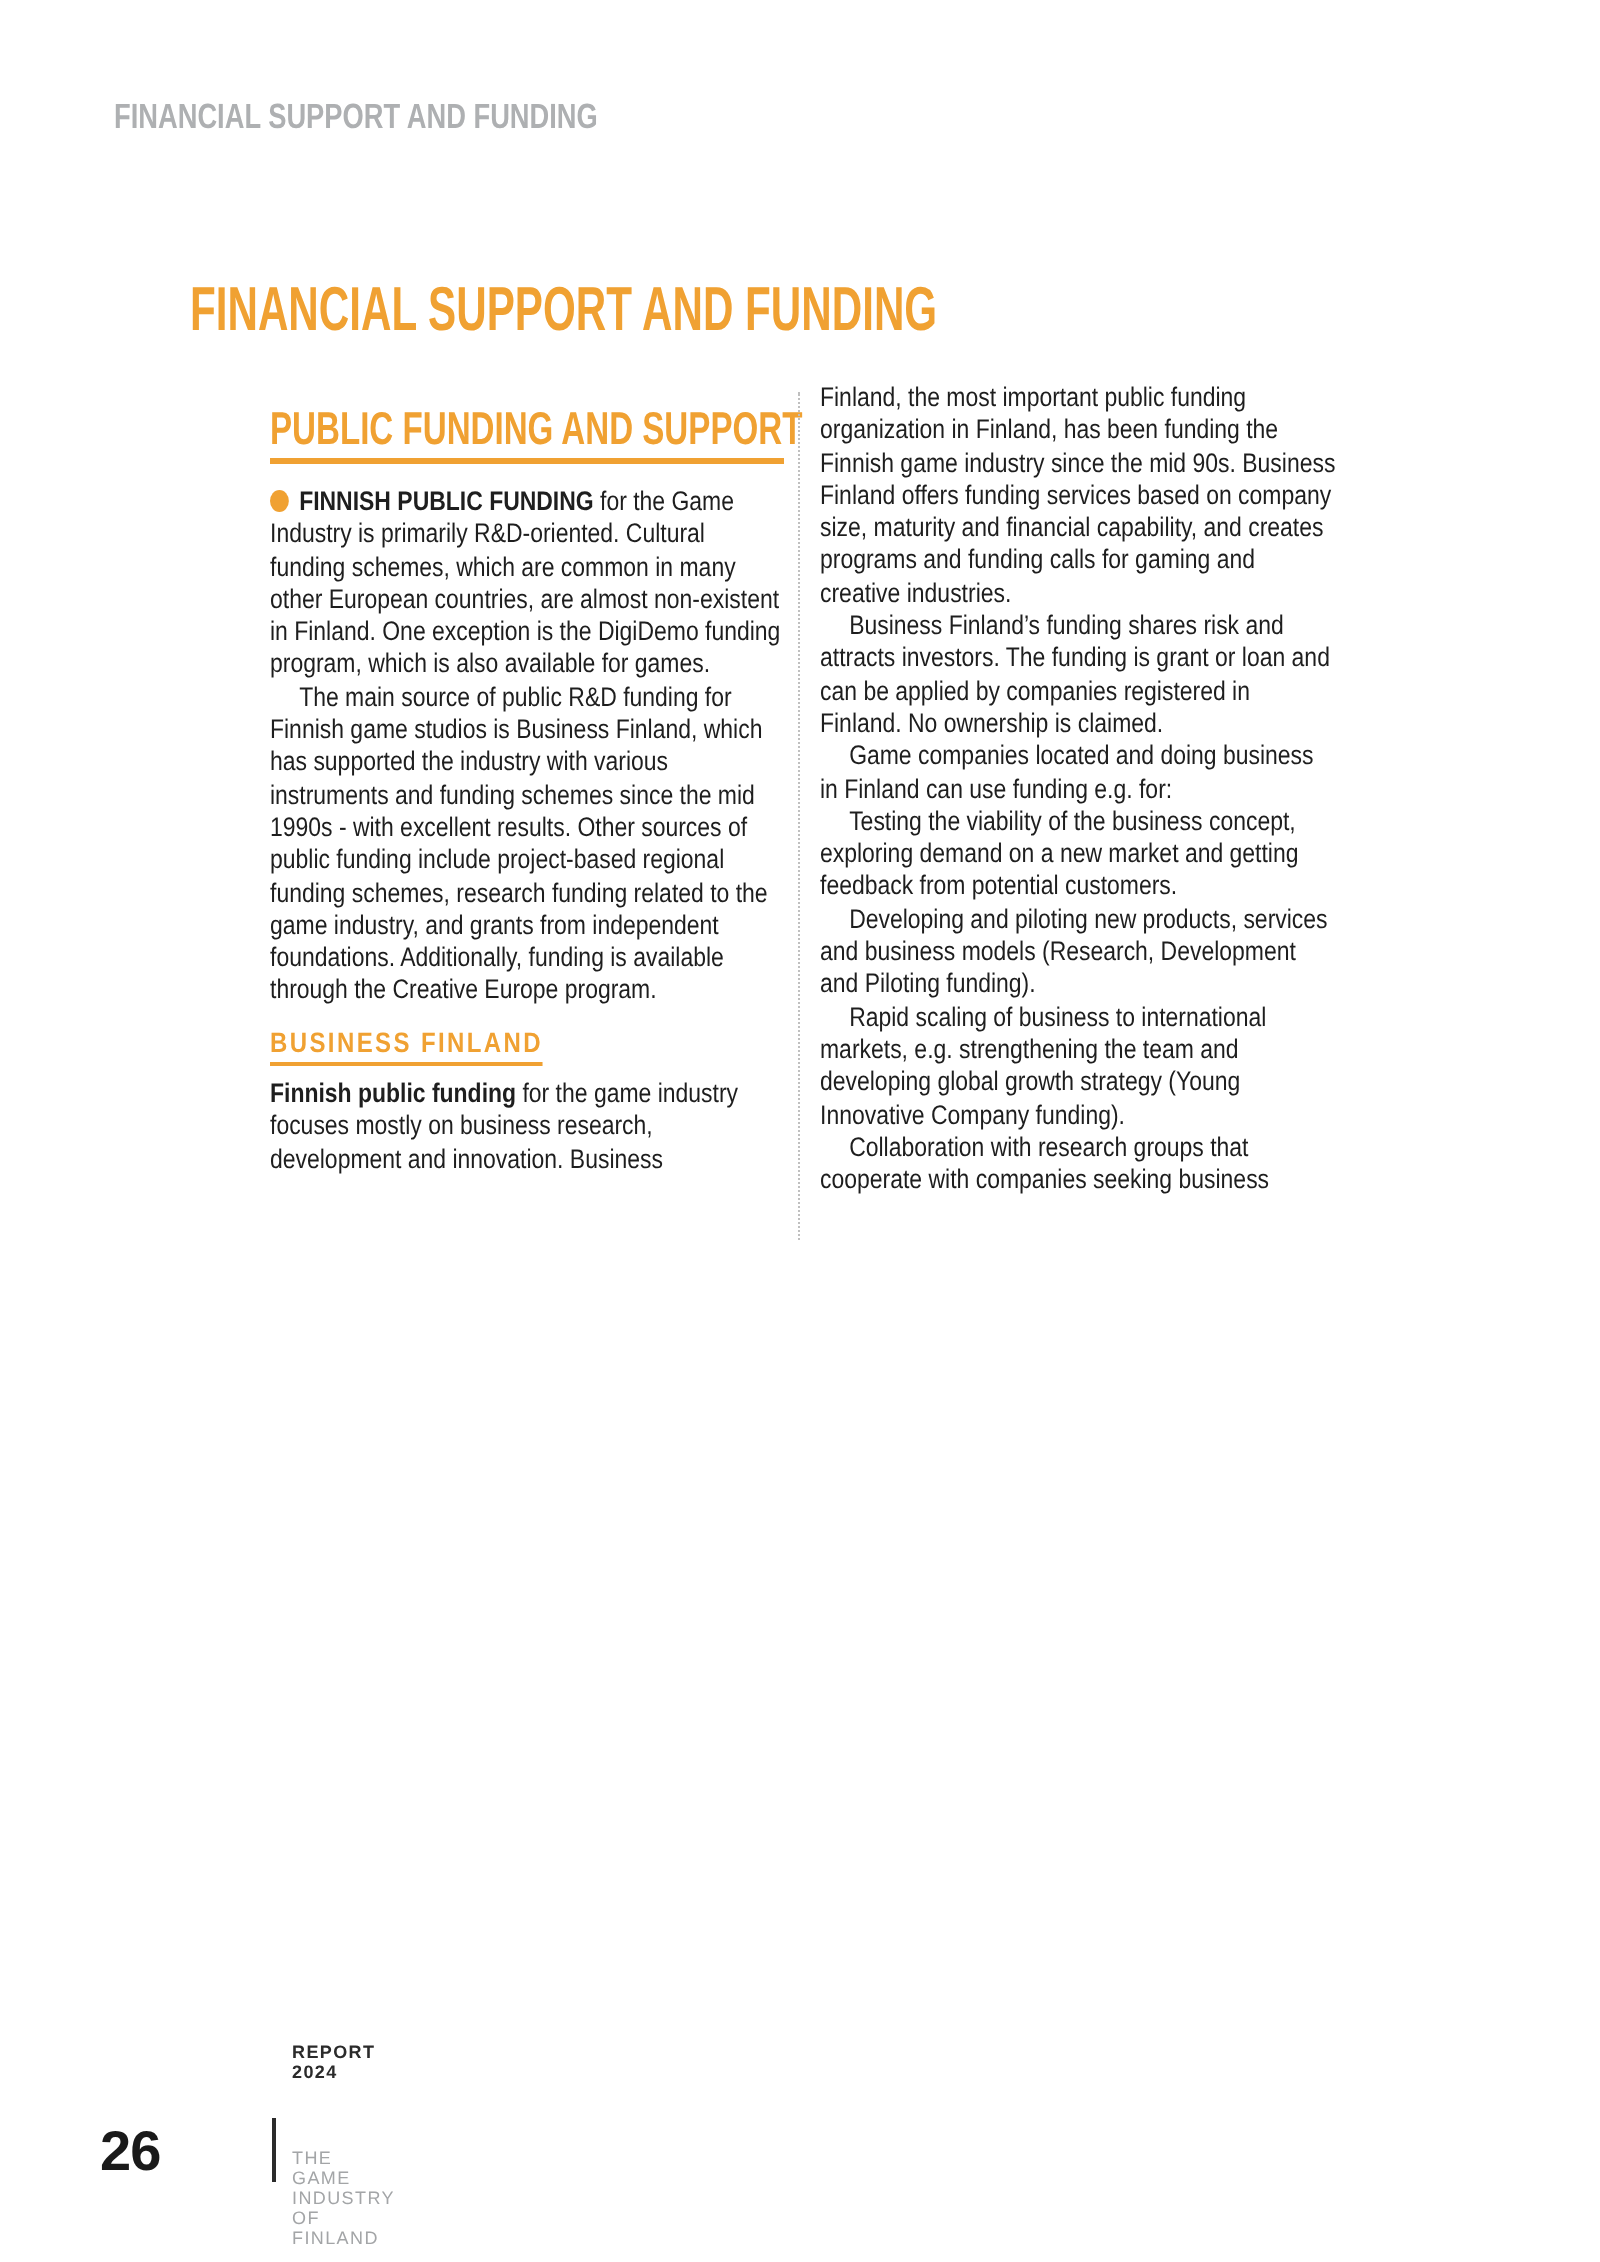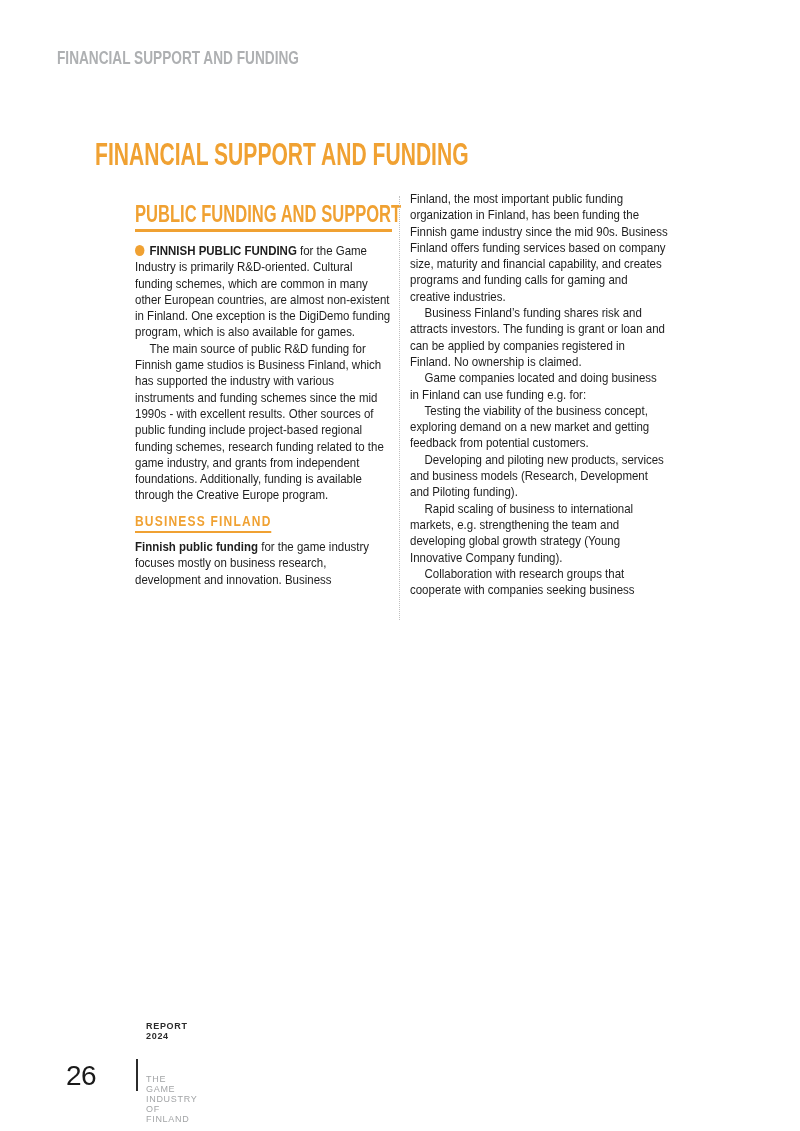--- a/index.html
+++ b/index.html
@@ -86,23 +86,23 @@
   }
   #column-divider {
     position: absolute;
     left: 399px; top: 196px;
     height: 424px; width: 0;
     border-left: 1px dotted #bfbfbf;
   }
   #footer { position: absolute; left: 0; top: 0; }
   #page-number {
     position: absolute;
-    left: 66px; top: 1060px;
+    left: 50px; top: 1060px;
     font-size: 28px;
-    font-weight: normal;
+    font-weight: bold;
     letter-spacing: -0.5px;
     color: #1a1a1a;
   }
   #footer-rule {
     position: absolute;
     left: 136px; top: 1059px;
     width: 2px; height: 32px;
     background: #2b2b2b;
   }
   #footer-line1 {

